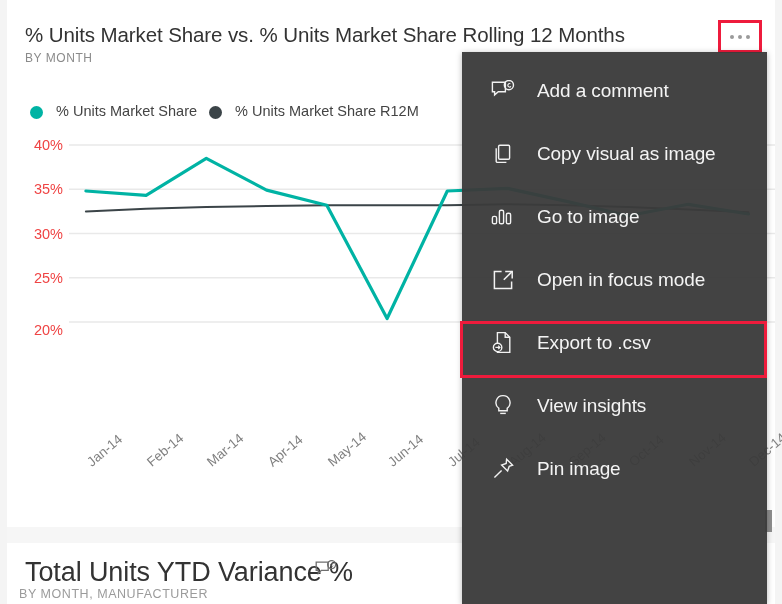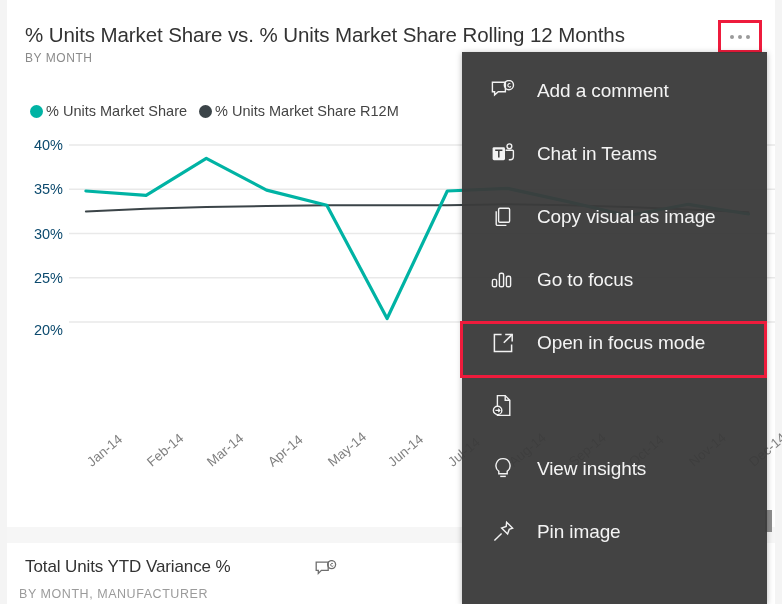--- a/index.html
+++ b/index.html
@@ -33,47 +33,47 @@
     border:3px solid #ee1b3c;
     cursor:pointer;
   }
   .ellipsis-btn .dots { display:flex; gap:4px; }
   .ellipsis-btn .dots i {
     width:4px; height:4px; border-radius:50%; background:#9a9a9a; display:block;
   }
 
   
   .legend { position:absolute; left:23px; top:103px; display:flex; align-items:center; gap:12px; }
-  .legend-item { display:flex; align-items:center; gap:3px; }
+  .legend-item { display:flex; align-items:flex-end; gap:13px; }
   .legend-dot { width:13px; height:13px; border-radius:50%; display:block; }
   .legend-label { font-size:14.5px; color:#444444; white-space:nowrap; }
 
   
   .chart { position:absolute; left:0; top:130px; width:768px; height:340px; }
   .ylabels { position:absolute; left:0; top:0; width:62px; height:340px; }
   .ylabel {
-    position:absolute; right:6px; font-size:14.5px; color:#0c4a6e;
+    position:absolute; right:6px; font-size:14.5px; color:#ef4444;
     transform:translateY(-50%); text-align:right; white-space:nowrap;
   }
   .plot { position:absolute; left:62px; top:0; right:0; height:330px; }
   .plot svg { display:block; width:100%; height:100%; }
   .xlabels { position:absolute; left:62px; top:322px; right:0; height:60px; }
   .xlabel {
     position:absolute; font-size:13.5px; color:#808080; white-space:nowrap;
     transform:rotate(-40deg); transform-origin:left top;
   }
 
   
   .tile2 {
     position:absolute; left:7px; top:543px; width:768px; height:61px;
     background:#ffffff;
   }
   .tile2-title {
     position:absolute; left:18px; top:14px;
-    font-size:17px; color:#333333; letter-spacing:-0.1px; white-space:nowrap;
+    font-size:27px; color:#333333; letter-spacing:-0.1px; white-space:nowrap;
   }
   .tile2-cmt { position:absolute; left:308px; top:17px; }
   .tile2-sub {
     position:absolute; left:12px; top:44px;
     font-size:12.5px; color:#9b9b9b; letter-spacing:0.55px; white-space:nowrap;
   }
 
   
   .ctx {
     position:absolute; left:462px; top:52px; width:305px; height:552px;
@@ -199,51 +199,40 @@
     <span class="ctx-ico">
       <svg width="24" height="22" viewBox="0 0 24 22" fill="none" stroke="currentColor" stroke-width="1.4">
         <path d="M1.4 2.3h13v9.4H7.3L3.6 14.9v-3.2H1.4z"></path>
         <circle cx="17.9" cy="5.1" r="4.6"></circle>
         <path d="M19.4 3.8a1.7 1.7 0 1 0 .5 2.6" stroke-width="1.1"></path>
       </svg>
     </span>
     <span class="ctx-label">Add a comment</span>
   </div>
 
-  <div class="ctx-item">
-    <span class="ctx-ico">
-      <svg width="24" height="22" viewBox="0 0 24 22" fill="none" stroke="currentColor" stroke-width="1.4">
-        <rect x="1.6" y="4.2" width="12.4" height="13" rx="1.4" fill="currentColor" stroke="none"></rect>
-        <path d="M4.2 7.3h7.2M7.8 7.3v7.2" stroke="#3b3b3b" stroke-width="1.5"></path>
-        <path d="M14.6 7.2h6.8a1 1 0 0 1 1 1v5.4a3.2 3.2 0 0 1-3.2 3.2h-1.4"></path>
-        <circle cx="18.4" cy="3.3" r="2.4"></circle>
-      </svg>
-    </span>
-    <span class="ctx-label">Chat in Teams</span>
-  </div>
 
   <div class="ctx-item">
     <span class="ctx-ico">
       <svg width="22" height="22" viewBox="0 0 22 22" fill="none" stroke="currentColor" stroke-width="1.4">
         <rect x="6.6" y="2.2" width="11" height="14" rx="1.2"></rect>
         <path d="M4.2 5.2v13a1.2 1.2 0 0 0 1.2 1.2h9"></path>
       </svg>
     </span>
     <span class="ctx-label">Copy visual as image</span>
   </div>
 
   <div class="ctx-item">
     <span class="ctx-ico">
       <svg width="24" height="20" viewBox="0 0 24 20" fill="none" stroke="currentColor" stroke-width="1.4">
         <rect x="1.4" y="9.4" width="4.2" height="7.4" rx="1.6"></rect>
         <rect x="8.4" y="3.2" width="4.2" height="13.6" rx="1.6"></rect>
         <rect x="15.4" y="6.2" width="4.2" height="10.6" rx="1.6"></rect>
       </svg>
     </span>
-    <span class="ctx-label">Go to focus</span>
+    <span class="ctx-label">Go to image</span>
   </div>
 
   <div class="ctx-item">
     <span class="ctx-ico">
       <svg width="23" height="22" viewBox="0 0 23 22" fill="none" stroke="currentColor" stroke-width="1.5">
         <path d="M9.6 2.4H2.4v17.2h17.2v-7.2"></path>
         <path d="M13.2 2.4h7v7"></path>
         <path d="M20.2 2.4l-8.4 8.4"></path>
       </svg>
     </span>
@@ -252,20 +241,21 @@
 
   <div class="ctx-item">
     <span class="ctx-ico">
       <svg width="22" height="23" viewBox="0 0 22 23" fill="none" stroke="currentColor" stroke-width="1.4">
         <path d="M13.2 1.6H5.4v19.8h12.4V6.2z"></path>
         <path d="M13.2 1.6v4.6h4.6"></path>
         <circle cx="5.6" cy="16.4" r="4.2" fill="#3b3b3b"></circle>
         <path d="M3.4 16.4h4.4m-1.6-1.7 1.7 1.7-1.7 1.7" stroke-width="1.2"></path>
       </svg>
     </span>
+    <span class="ctx-label">Export to .csv</span>
   </div>
 
 
   <div class="ctx-item">
     <span class="ctx-ico">
       <svg width="20" height="23" viewBox="0 0 20 23" fill="none" stroke="currentColor" stroke-width="1.4">
         <path d="M10 1.6a7 7 0 0 0-4.2 12.6v2.6h8.4v-2.6A7 7 0 0 0 10 1.6z"></path>
         <path d="M7.2 19.4h5.6"></path>
       </svg>
     </span>

